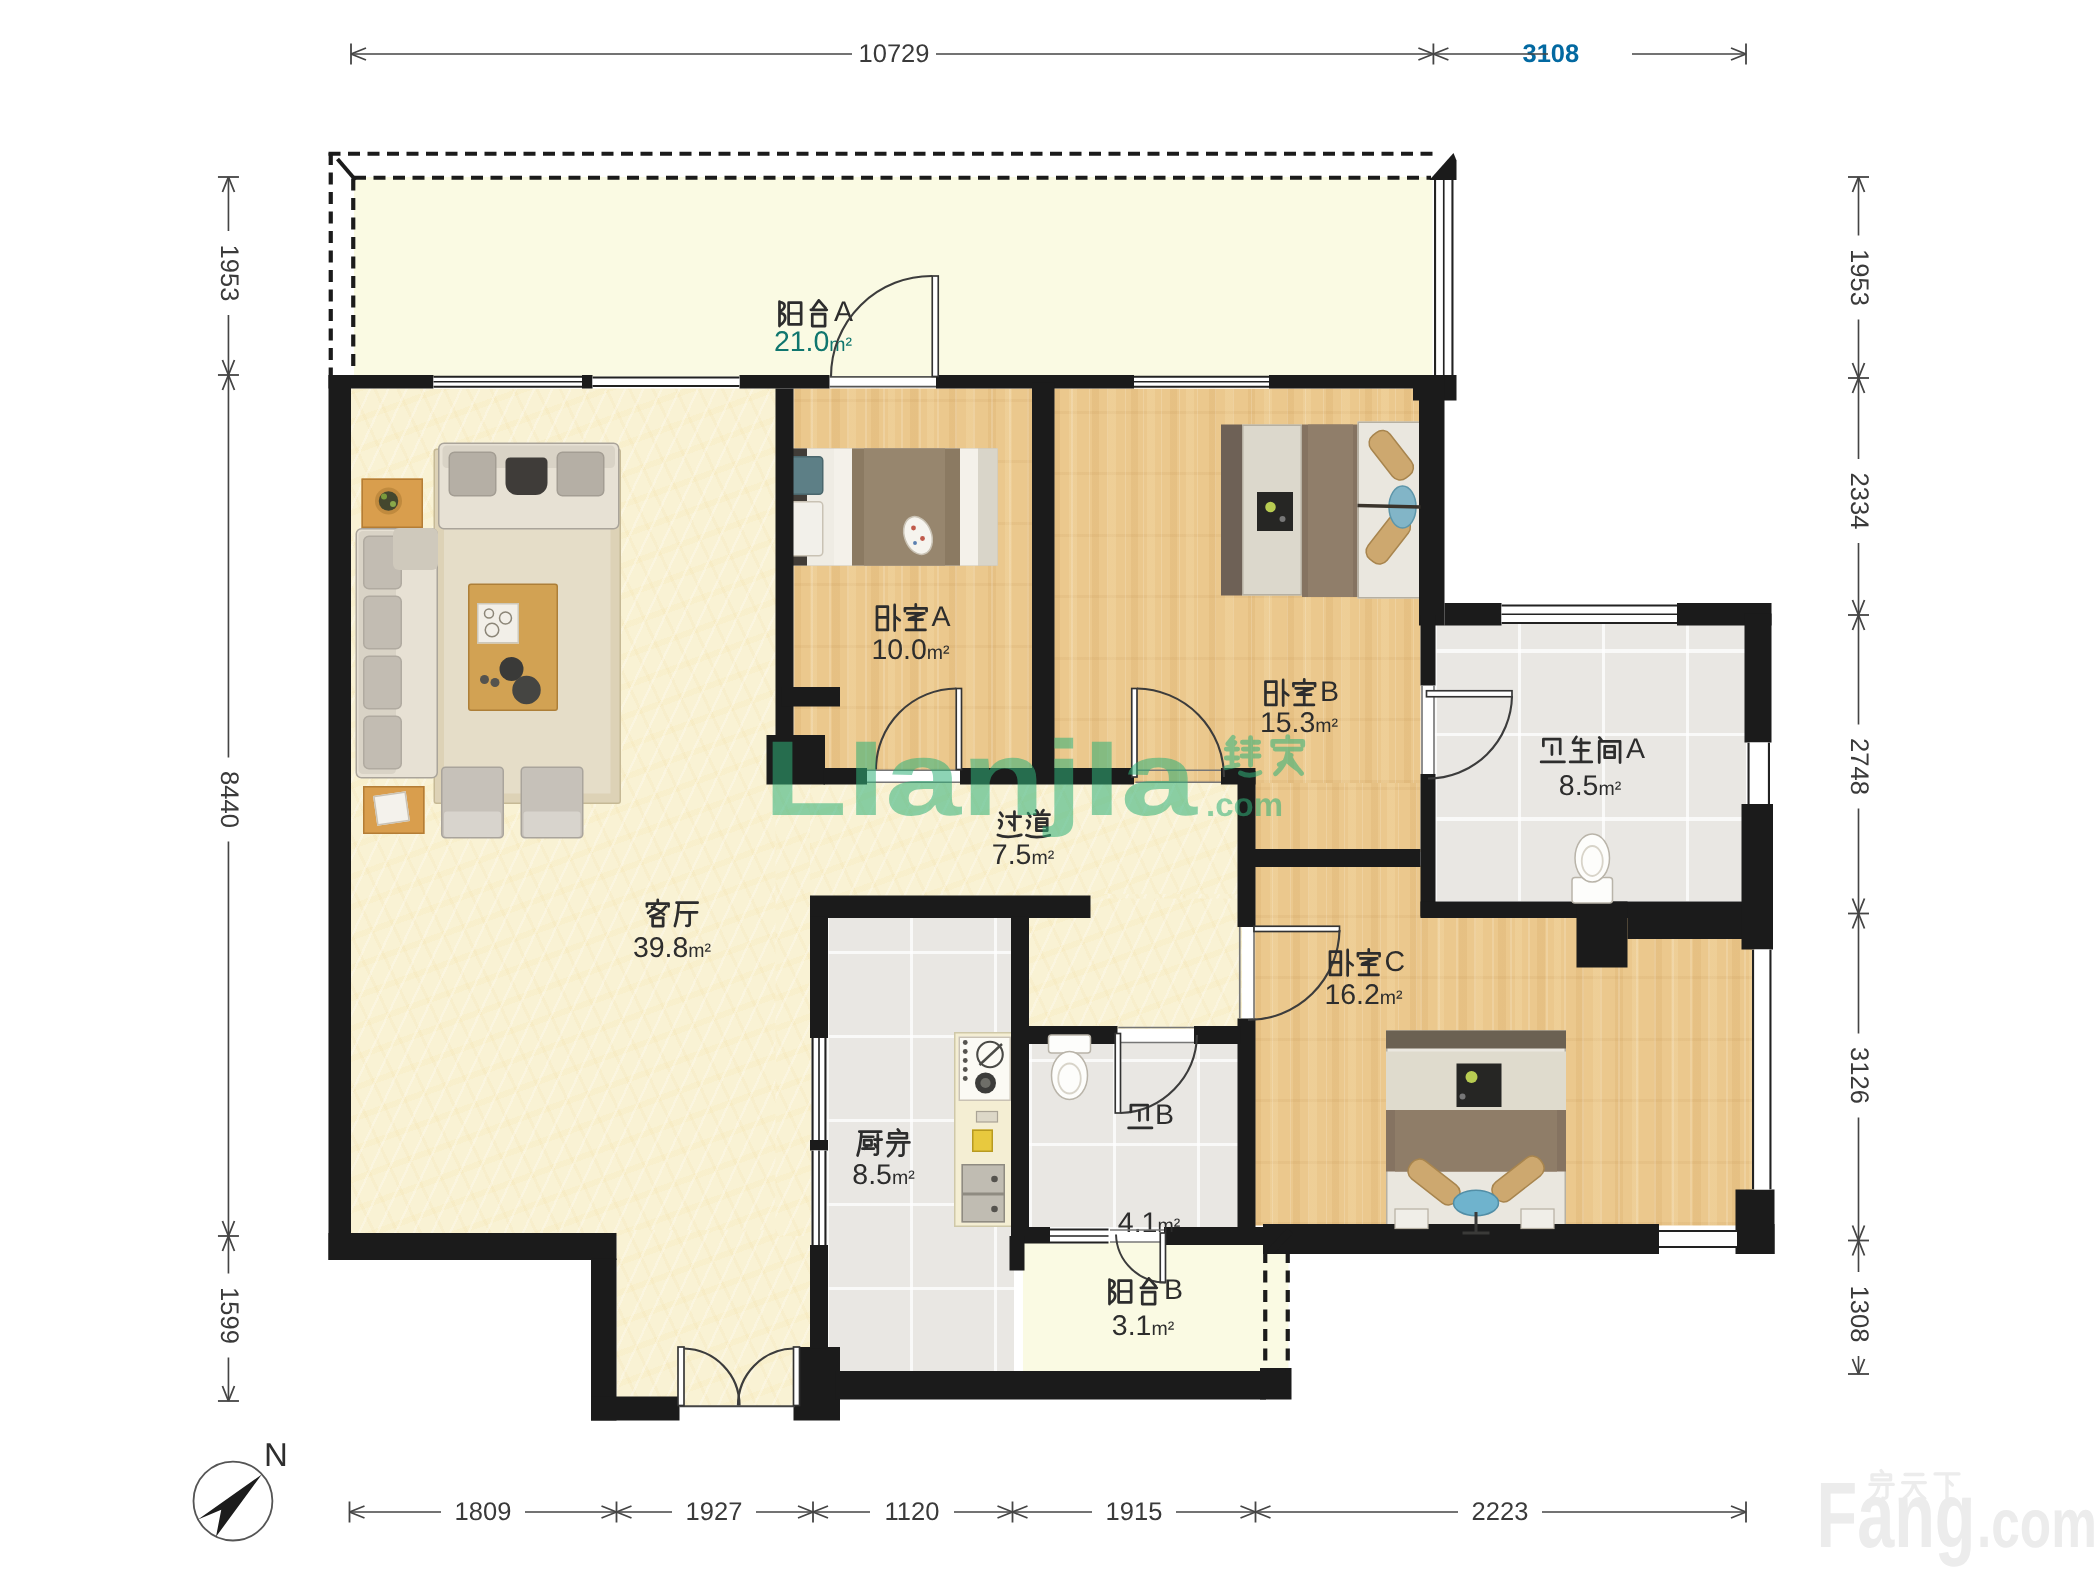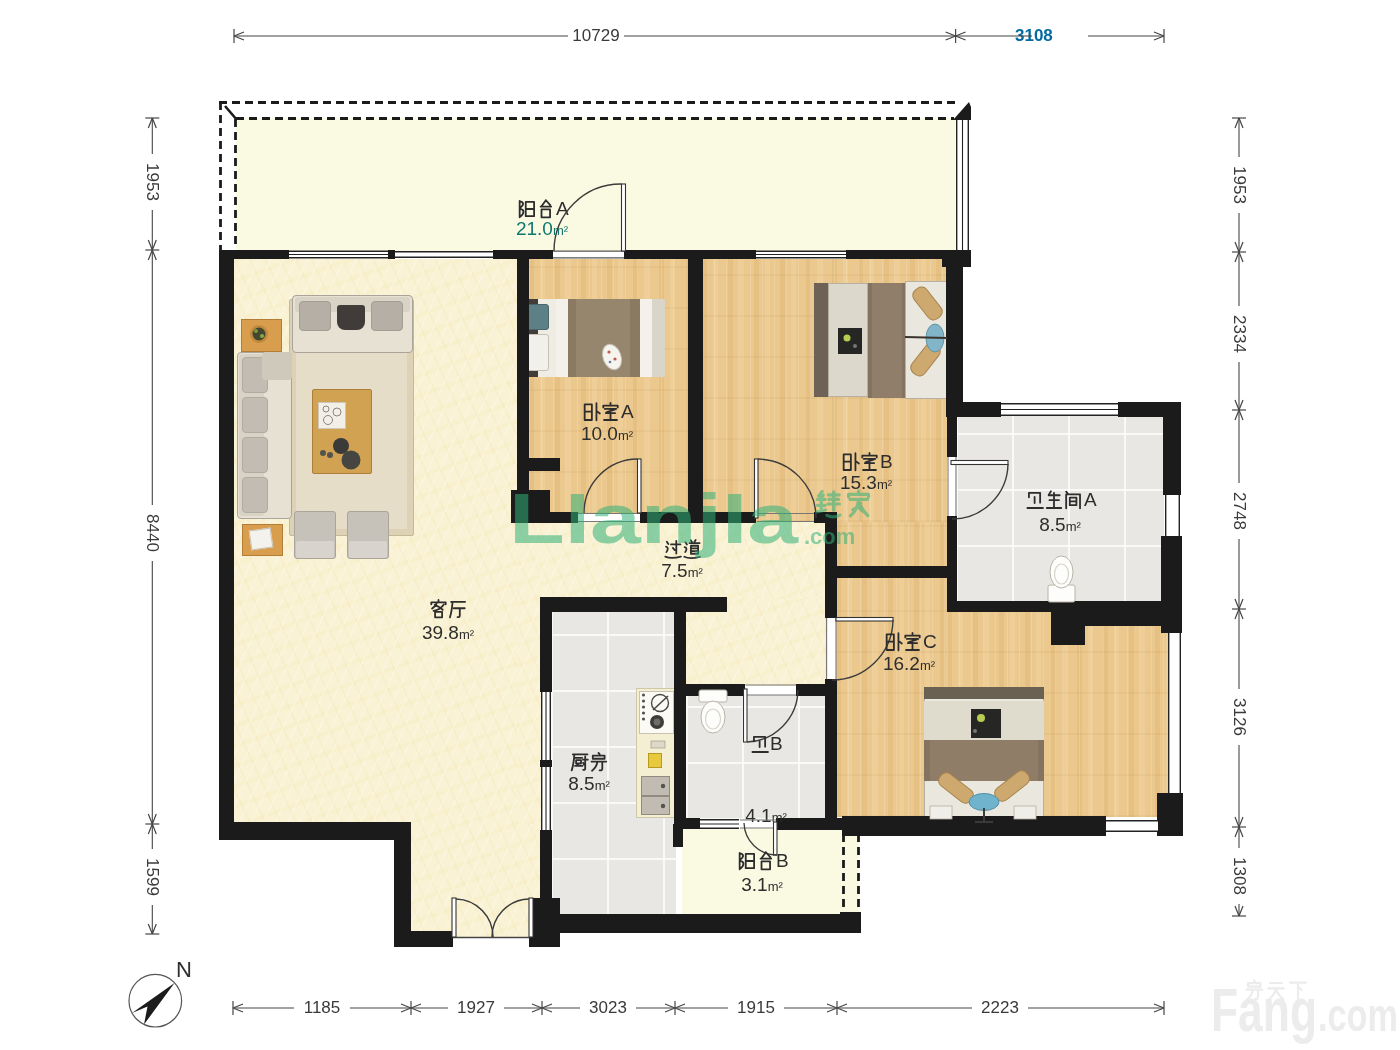--- a/index.html
+++ b/index.html
@@ -128,23 +128,23 @@
 <div style="position:absolute;left:1001.0px;top:403.0px;width:117.0px;height:13.0px;background:#ffffff;"></div>
 <div style="position:absolute;left:956.0px;top:119.0px;width:13.0px;height:131.0px;background:#ffffff;"></div>
 <div style="position:absolute;left:541.0px;top:692.0px;width:10.0px;height:68.0px;background:#ffffff;"></div>
 <div style="position:absolute;left:541.0px;top:767.0px;width:10.0px;height:63.0px;background:#ffffff;"></div>
 <div style="position:absolute;left:1165.0px;top:495.0px;width:15.0px;height:41.0px;background:#ffffff;"></div>
 <div style="position:absolute;left:1168.0px;top:633.0px;width:13.0px;height:160.0px;background:#ffffff;"></div>
 <div style="position:absolute;left:1106.0px;top:820.0px;width:52.0px;height:12.0px;background:#ffffff;"></div>
 <div style="position:absolute;left:700.0px;top:819.0px;width:39.0px;height:10.0px;background:#ffffff;"></div>
 <div style="position:absolute;left:596px;top:26px;width:90px;margin-left:-45px;text-align:center;font-size:17px;color:#3a3a3a;">10729</div>
 <div style="position:absolute;left:1060px;top:26px;width:90px;margin-left:-45px;font-size:17px;color:#0369a1;font-weight:bold;">3108</div>
-<div style="position:absolute;left:322px;top:998px;width:90px;margin-left:-45px;text-align:center;font-size:17px;color:#3a3a3a;">1185</div>
+<div style="position:absolute;left:322px;top:998px;width:90px;margin-left:-45px;text-align:center;font-size:17px;color:#3a3a3a;">1809</div>
 <div style="position:absolute;left:476px;top:998px;width:90px;margin-left:-45px;text-align:center;font-size:17px;color:#3a3a3a;">1927</div>
-<div style="position:absolute;left:608px;top:998px;width:90px;margin-left:-45px;text-align:center;font-size:17px;color:#3a3a3a;">3023</div>
+<div style="position:absolute;left:608px;top:998px;width:90px;margin-left:-45px;text-align:center;font-size:17px;color:#3a3a3a;">1120</div>
 <div style="position:absolute;left:756px;top:998px;width:90px;margin-left:-45px;text-align:center;font-size:17px;color:#3a3a3a;">1915</div>
 <div style="position:absolute;left:1000px;top:998px;width:90px;margin-left:-45px;text-align:center;font-size:17px;color:#3a3a3a;">2223</div>
 <div style="position:absolute;left:152px;top:172px;width:90px;margin-left:-45px;text-align:center;font-size:17px;color:#3a3a3a;transform:rotate(90deg);">1953</div>
 <div style="position:absolute;left:152px;top:523px;width:90px;margin-left:-45px;text-align:center;font-size:17px;color:#3a3a3a;transform:rotate(90deg);">8440</div>
 <div style="position:absolute;left:152px;top:867px;width:90px;margin-left:-45px;text-align:center;font-size:17px;color:#3a3a3a;transform:rotate(90deg);">1599</div>
 <div style="position:absolute;left:1239px;top:175px;width:90px;margin-left:-45px;text-align:center;font-size:17px;color:#3a3a3a;transform:rotate(90deg);">1953</div>
 <div style="position:absolute;left:1239px;top:324px;width:90px;margin-left:-45px;text-align:center;font-size:17px;color:#3a3a3a;transform:rotate(90deg);">2334</div>
 <div style="position:absolute;left:1239px;top:501px;width:90px;margin-left:-45px;text-align:center;font-size:17px;color:#3a3a3a;transform:rotate(90deg);">2748</div>
 <div style="position:absolute;left:1239px;top:707px;width:90px;margin-left:-45px;text-align:center;font-size:17px;color:#3a3a3a;transform:rotate(90deg);">3126</div>
 <div style="position:absolute;left:1239px;top:866px;width:90px;margin-left:-45px;text-align:center;font-size:17px;color:#3a3a3a;transform:rotate(90deg);">1308</div>

